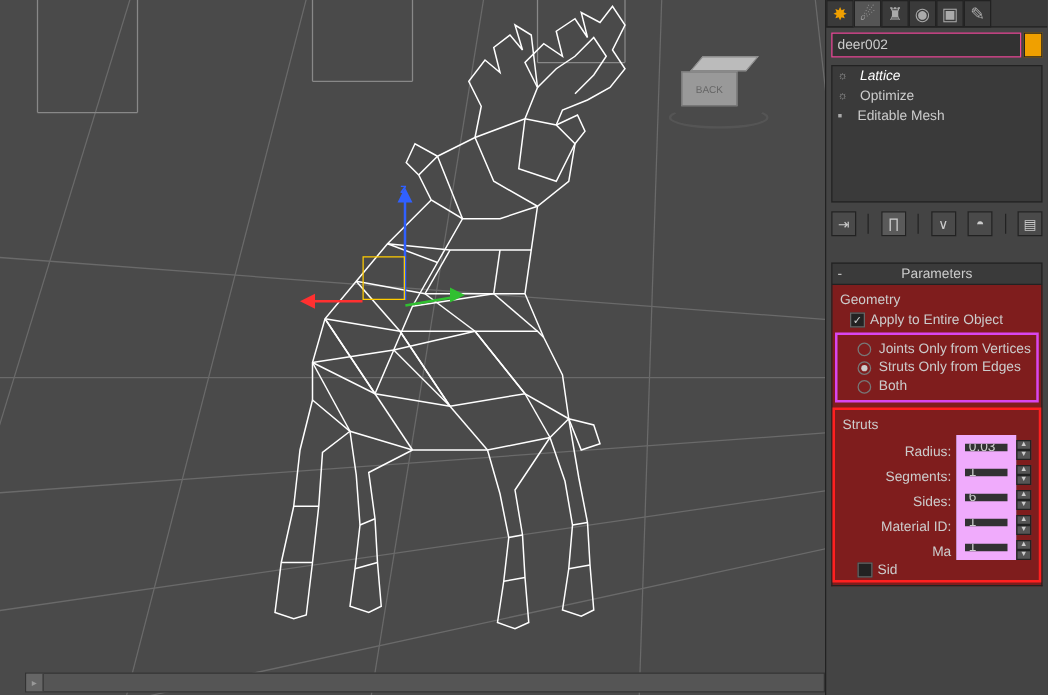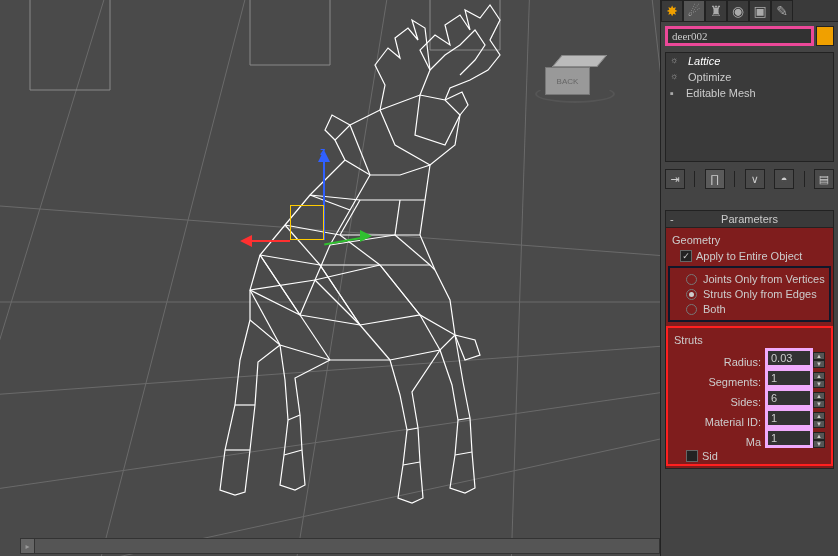--- a/index.html
+++ b/index.html
@@ -10,31 +10,31 @@
 .deer-wire { position:absolute; left:0; top:0; width:100%; height:100%; }
 .gizmo { position:absolute; left:290px; top:240px; }
 .gizmo .z { position:absolute; left:33px; top:-80px; width:2px; height:80px; background:#3060ff; }
 .gizmo .zhead { position:absolute; left:28px; top:-90px; width:0; height:0; border-left:6px solid transparent; border-right:6px solid transparent; border-bottom:12px solid #3060ff; }
 .gizmo .x { position:absolute; left:-40px; top:0; width:40px; height:2px; background:#ff3030; }
 .gizmo .xhead { position:absolute; left:-50px; top:-5px; width:0; height:0; border-top:6px solid transparent; border-bottom:6px solid transparent; border-right:12px solid #ff3030; }
 .gizmo .y { position:absolute; left:34px; top:0; width:40px; height:2px; background:#30c030; transform:rotate(-10deg); }
 .gizmo .yhead { position:absolute; left:70px; top:-10px; width:0; height:0; border-top:6px solid transparent; border-bottom:6px solid transparent; border-left:12px solid #30c030; }
 .gizmo .sq { position:absolute; left:0; top:-35px; width:34px; height:35px; border:1px solid #ffcc00; }
 .gizmo .zl { position:absolute; left:30px; top:-95px; color:#3060ff; font-weight:bold; }
-.cube { position:absolute; right:60px; top:55px; width:55px; height:40px; }
+.cube { position:absolute; right:60px; top:45px; width:55px; height:40px; }
 .cube-top { width:45px; height:12px; background:#bbb; transform:skewX(-40deg); margin-left:12px; border:1px solid #888; }
 .cube-front { width:45px; height:28px; background:#999; border:1px solid #777; display:flex; align-items:center; justify-content:center; font-size:8px; color:#666; }
 .ring { position:absolute; right:45px; top:85px; width:80px; height:18px; border:2px solid #555; border-radius:50%; border-top-color:transparent; }
 .bottombar { position:absolute; bottom:2px; left:20px; right:0; height:16px; background:#555; border:1px solid #333; display:flex; }
 .bottombar .tri { width:14px; background:#666; border-right:1px solid #333; display:flex; align-items:center; justify-content:center; color:#999; font-size:8px; }
 .panel { width:178px; background:#444; border-left:1px solid #222; display:flex; flex-direction:column; }
 .toprow { display:flex; height:22px; background:#3a3a3a; border-bottom:1px solid #222; }
 .toprow .ti { width:22px; height:22px; border:1px solid #222; display:flex; align-items:center; justify-content:center; font-size:14px; color:#aaa; cursor:pointer; }
 .namefield { display:flex; height:20px; margin:4px; }
-.namefield input { flex:1; background:#323232; border:3px solid #ec4899; color:#ccc; padding:0 4px; font-size:11px;font-family:Liberation Serif, serif; }
+.namefield input { flex:1; background:#323232; border:1px solid #ec4899; color:#ccc; padding:0 4px; font-size:11px; }
 .colorbox { width:20px; background:#f0a000; border:1px solid #222; margin-left:2px; }
 .modlist { margin:2px 4px; }
 .modlist .sel { height:18px; background:#3a3a3a; border:1px solid #222; color:#bbb; padding:2px 4px; position:relative; }
 .modlist .sel:after { content:"▾"; position:absolute; right:4px; top:2px; }
 .stack { margin:2px 4px; height:110px; background:#3a3a3a; border:1px solid #222; }
 .stack-row { display:flex; align-items:center; height:16px; padding:0 4px; color:#ccc; }
 .stack-row.active { font-style:italic; color:#fff; }
 .stack-row .bulb { width:12px; height:12px; margin-right:6px; font-size:9px; color:#aaa; }
 .stack-row .plus { width:12px; margin-right:4px; color:#aaa; }
 .stackbtns { display:flex; height:22px; margin:4px; justify-content:space-between; align-items:center; }
@@ -42,25 +42,25 @@
 .stackbtns .sep { width:1px; height:16px; background:#222; }
 .rollhead { height:18px; background:#3a3a3a; border:1px solid #222; margin:2px 4px 0; display:flex; align-items:center; justify-content:center; position:relative; color:#ccc; font-size:11px; }
 .rollhead .minus { position:absolute; left:4px; }
 .rollbody { margin:0 4px; padding:4px 6px 6px; background:#7f1d1d; border:1px solid #222; border-top:none; }
 .subhead { color:#ccc; margin:2px 0 4px; font-size:11px; }
 .chk { display:flex; align-items:center; margin:2px 0 4px 8px; color:#ccc; }
 .chk .box { width:12px; height:12px; background:#222; border:1px solid #666; margin-right:4px; display:flex; align-items:center; justify-content:center; font-size:9px; color:#ccc; }
 .radiorow { display:flex; align-items:center; margin:3px 0 3px 12px; color:#ccc; }
 .radiorow .r { width:11px; height:11px; border:1px solid #777; border-radius:50%; margin-right:6px; display:flex; align-items:center; justify-content:center; }
 .radiorow .r.on:after { content:""; width:5px; height:5px; background:#ccc; border-radius:50%; }
-.redbox1 { border:2px solid #0f172a; margin:2px -4px; padding:2px 4px; }
+.redbox1 { border:2px solid #d946ef; margin:2px -4px; padding:2px 4px; }
 .redbox2 { border:2px solid #ff2020; margin:4px -6px -4px; padding:4px 6px 2px; }
 .spinrow { display:flex; align-items:flex-end; margin:2px 0; height:18px; }
 .spinrow .lbl { flex:1; text-align:right; padding-right:4px; color:#ccc; }
-.spinrow .val { width:48px; height:20px; background:#323232; border:3px solid #f0abfc; color:#ccc; padding:0 3px; font-size:11px; }
+.spinrow .val { width:48px; height:20px; background:#323232; border:7px solid #f0abfc; color:#ccc; padding:0 3px; font-size:11px; }
 .spinrow .spin { width:12px; height:16px; display:flex; flex-direction:column; }
 .spinrow .spin div { flex:1; background:#555; border:1px solid #222; font-size:6px; color:#ccc; display:flex; align-items:center; justify-content:center; line-height:1; cursor:pointer; }
 .chkrow-end { display:flex; align-items:center; margin:2px 0 0 12px; color:#ccc; }
 .watermark { position:absolute; right:52px; bottom:30px; color:rgba(255,255,255,0.75); text-align:right; }
 .watermark .big { font-size:22px; font-weight:bold; letter-spacing:1px; }
 .watermark .small { font-size:11px; }
 </style>
 </head>
 <body>
 

